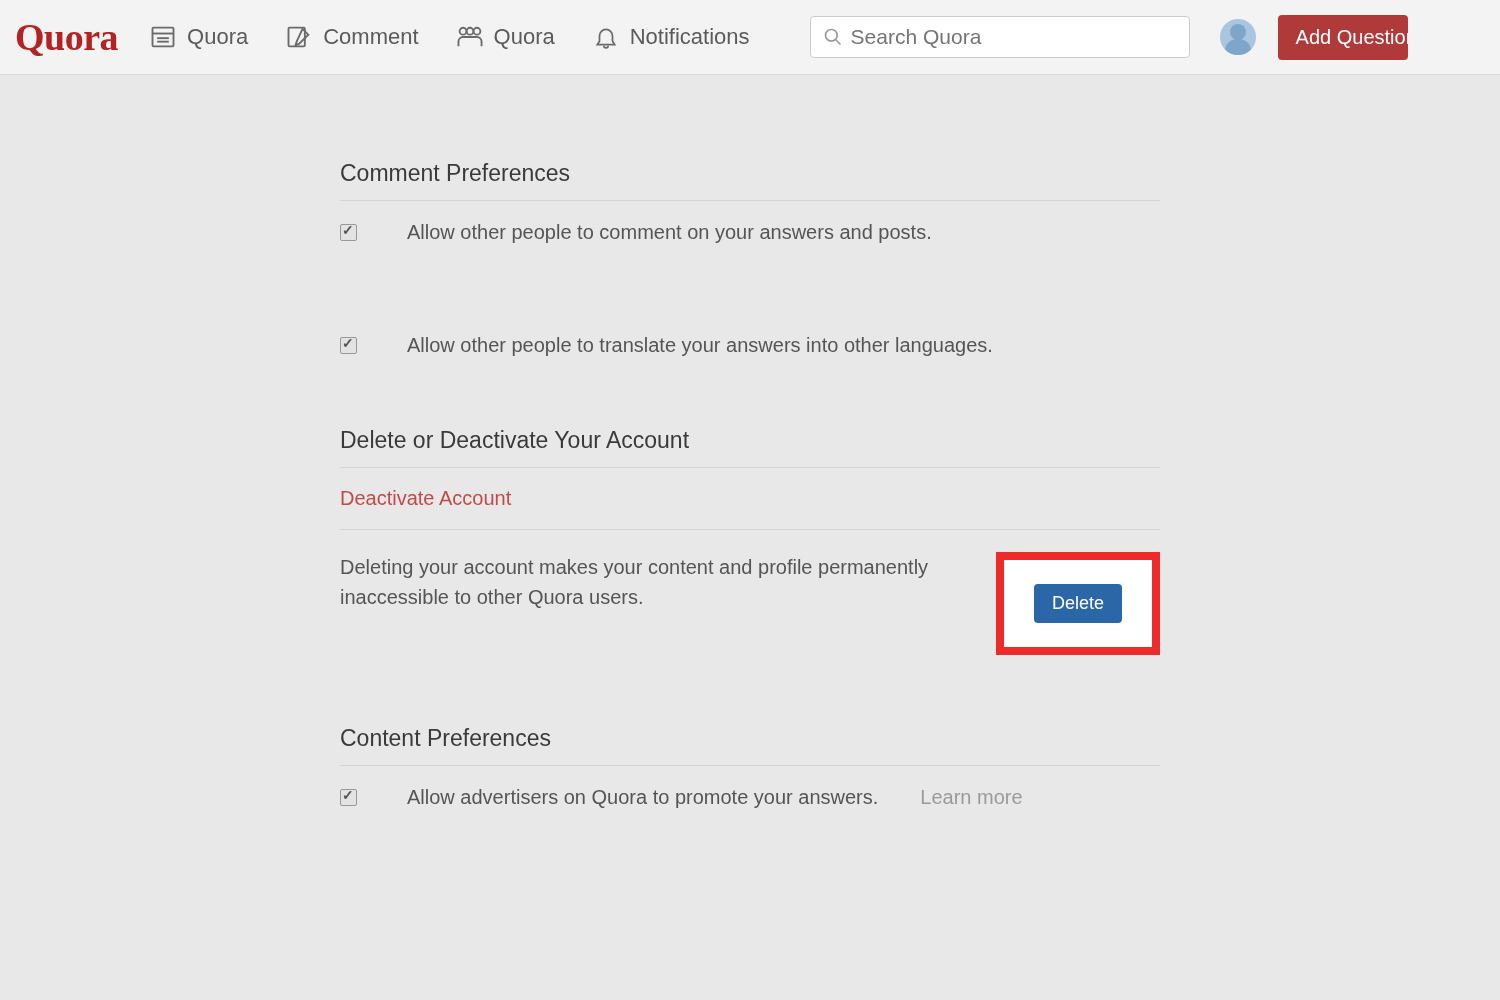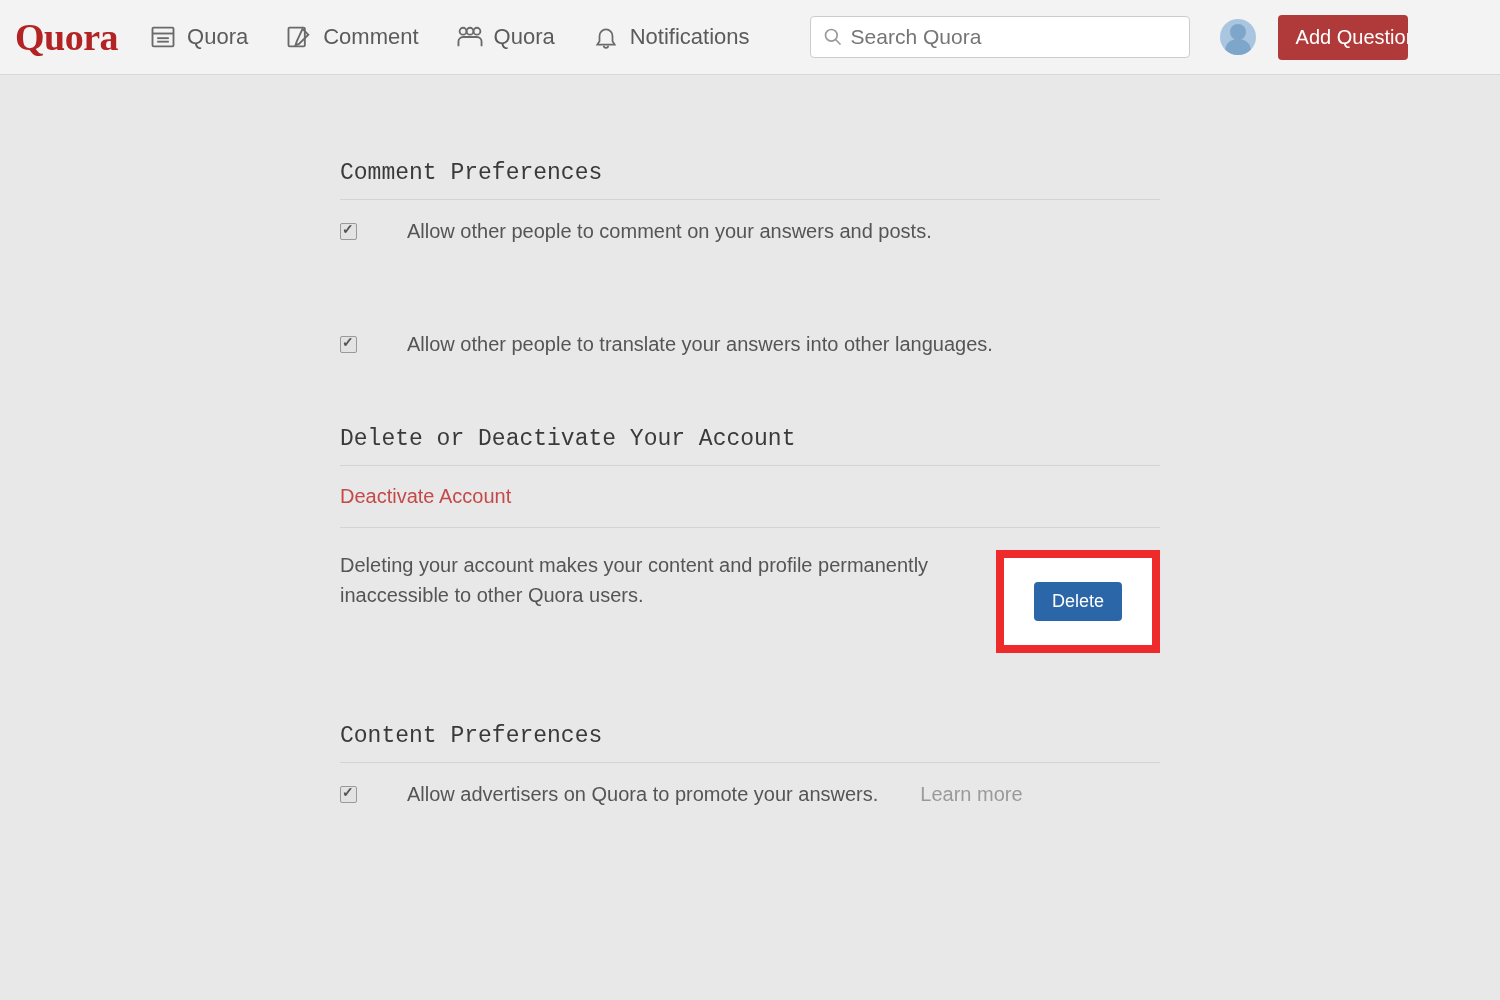--- a/index.html
+++ b/index.html
@@ -122,21 +122,20 @@
     }
     .section {
       margin-bottom: 70px;
     }
     .section-title {
       font-size: 23px;
       color: #3a3a3a;
       font-weight: normal;
       padding-bottom: 13px;
       border-bottom: 1px solid #d4d4d4;
-      font-family: Liberation Mono, monospace;
     }
     .setting-row {
       display: flex;
       align-items: center;
       padding-top: 20px;
       font-size: 20px;
       color: #555;
       gap: 36px;
     }
     .chk {

